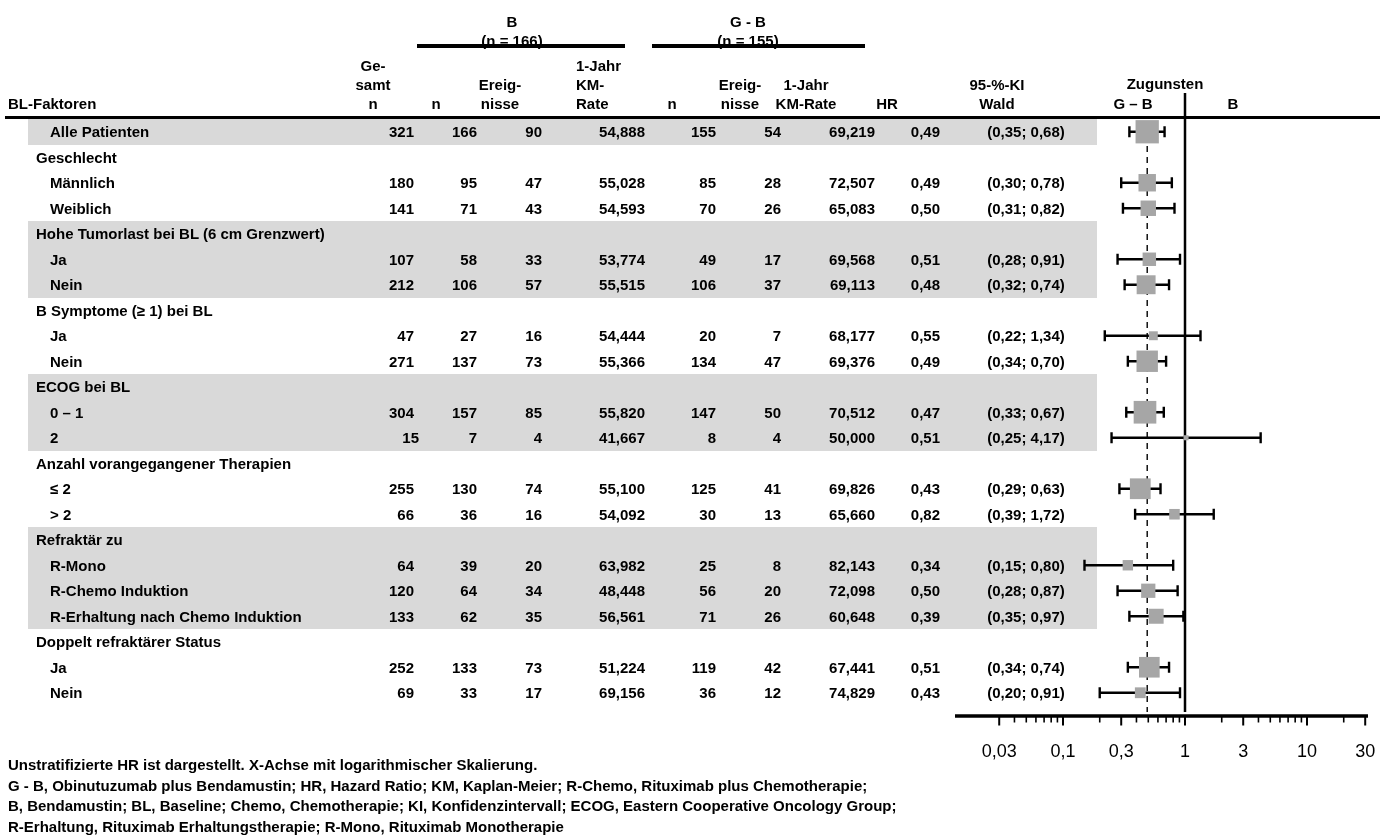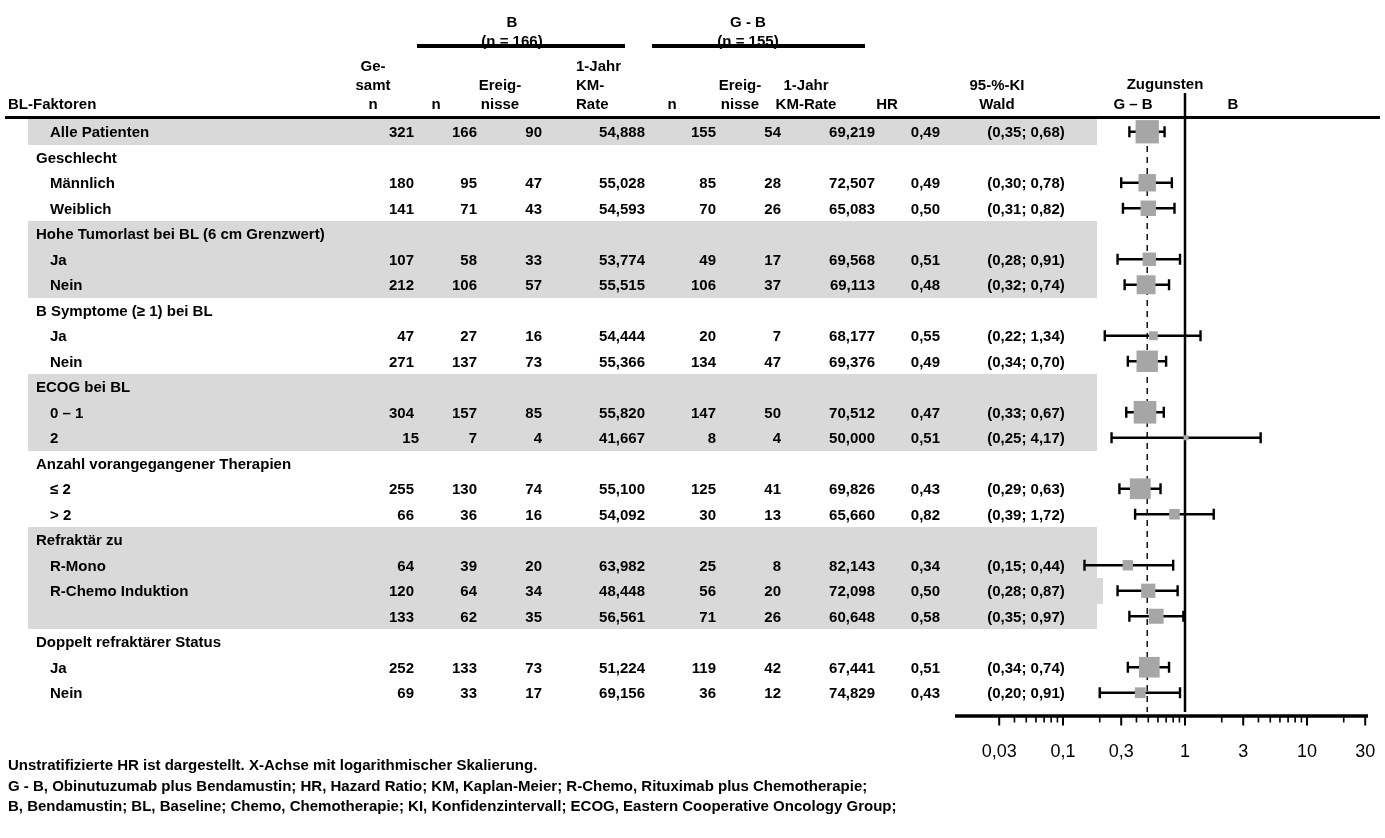--- a/index.html
+++ b/index.html
@@ -221,43 +221,44 @@
       <div class="row shaded" style="top: 552.5px;">
         <span class="cell" style="left: 22px;">R-Mono</span>
         <span class="cell num" style="left: 266px; width: 120px;">64</span>
         <span class="cell num" style="left: 329px; width: 120px;">39</span>
         <span class="cell num" style="left: 394px; width: 120px;">20</span>
         <span class="cell num" style="left: 497px; width: 120px;">63,982</span>
         <span class="cell num" style="left: 568px; width: 120px;">25</span>
         <span class="cell num" style="left: 633px; width: 120px;">8</span>
         <span class="cell num" style="left: 727px; width: 120px;">82,143</span>
         <span class="cell num" style="left: 792px; width: 120px;">0,34</span>
-        <span class="cell ctr" style="left: 998px;">(0,15; 0,44)</span>
-      </div>
-      <div class="row shaded" style="top: 578px; padding-left: 6px;">
+        <span class="cell ctr" style="left: 998px;">(0,15; 0,80)</span>
+      </div>
+      <div class="row shaded" style="top: 578px;">
         <span class="cell" style="left: 22px;">R-Chemo Induktion</span>
         <span class="cell num" style="left: 266px; width: 120px;">120</span>
         <span class="cell num" style="left: 329px; width: 120px;">64</span>
         <span class="cell num" style="left: 394px; width: 120px;">34</span>
         <span class="cell num" style="left: 497px; width: 120px;">48,448</span>
         <span class="cell num" style="left: 568px; width: 120px;">56</span>
         <span class="cell num" style="left: 633px; width: 120px;">20</span>
         <span class="cell num" style="left: 727px; width: 120px;">72,098</span>
         <span class="cell num" style="left: 792px; width: 120px;">0,50</span>
         <span class="cell ctr" style="left: 998px;">(0,28; 0,87)</span>
       </div>
       <div class="row shaded" style="top: 603.5px;">
+        <span class="cell" style="left: 22px;">R-Erhaltung nach Chemo Induktion</span>
         <span class="cell num" style="left: 266px; width: 120px;">133</span>
         <span class="cell num" style="left: 329px; width: 120px;">62</span>
         <span class="cell num" style="left: 394px; width: 120px;">35</span>
         <span class="cell num" style="left: 497px; width: 120px;">56,561</span>
         <span class="cell num" style="left: 568px; width: 120px;">71</span>
         <span class="cell num" style="left: 633px; width: 120px;">26</span>
         <span class="cell num" style="left: 727px; width: 120px;">60,648</span>
-        <span class="cell num" style="left: 792px; width: 120px;">0,58</span>
+        <span class="cell num" style="left: 792px; width: 120px;">0,39</span>
         <span class="cell ctr" style="left: 998px;">(0,35; 0,97)</span>
       </div>
       <div class="row" style="top: 629px;">
         <span class="cell" style="left: 8px;">Doppelt refraktärer Status</span>
       </div>
       <div class="row" style="top: 654.5px;">
         <span class="cell" style="left: 22px;">Ja</span>
         <span class="cell num" style="left: 266px; width: 120px;">252</span>
         <span class="cell num" style="left: 329px; width: 120px;">133</span>
         <span class="cell num" style="left: 394px; width: 120px;">73</span>
@@ -384,14 +385,15 @@
       <line x1="1099.7256594710057" y1="692.75" x2="1180.0030498631734" y2="692.75" stroke="#000" stroke-width="2.4"></line>
       <line x1="1099.7256594710057" y1="687.25" x2="1099.7256594710057" y2="698.25" stroke="#000" stroke-width="2.4"></line>
       <line x1="1180.0030498631734" y1="687.25" x2="1180.0030498631734" y2="698.25" stroke="#000" stroke-width="2.4"></line>
       <rect x="1134.8838460698128" y="687.3506944891033" width="10.798611021793498" height="10.798611021793498" fill="#a6a6a6"></rect>
     </svg>
 
   <div class="foot">
     <div>Unstratifizierte HR ist dargestellt. X-Achse mit logarithmischer Skalierung.</div>
     <div>G - B, Obinutuzumab plus Bendamustin; HR, Hazard Ratio; KM, Kaplan-Meier; R-Chemo, Rituximab plus Chemotherapie;</div>
     <div>B, Bendamustin; BL, Baseline; Chemo, Chemotherapie; KI, Konfidenzintervall; ECOG, Eastern Cooperative Oncology Group;</div>
+    <div>R-Erhaltung, Rituximab Erhaltungstherapie; R-Mono, Rituximab Monotherapie</div>
   </div>
 </div>
 
 </body></html>

